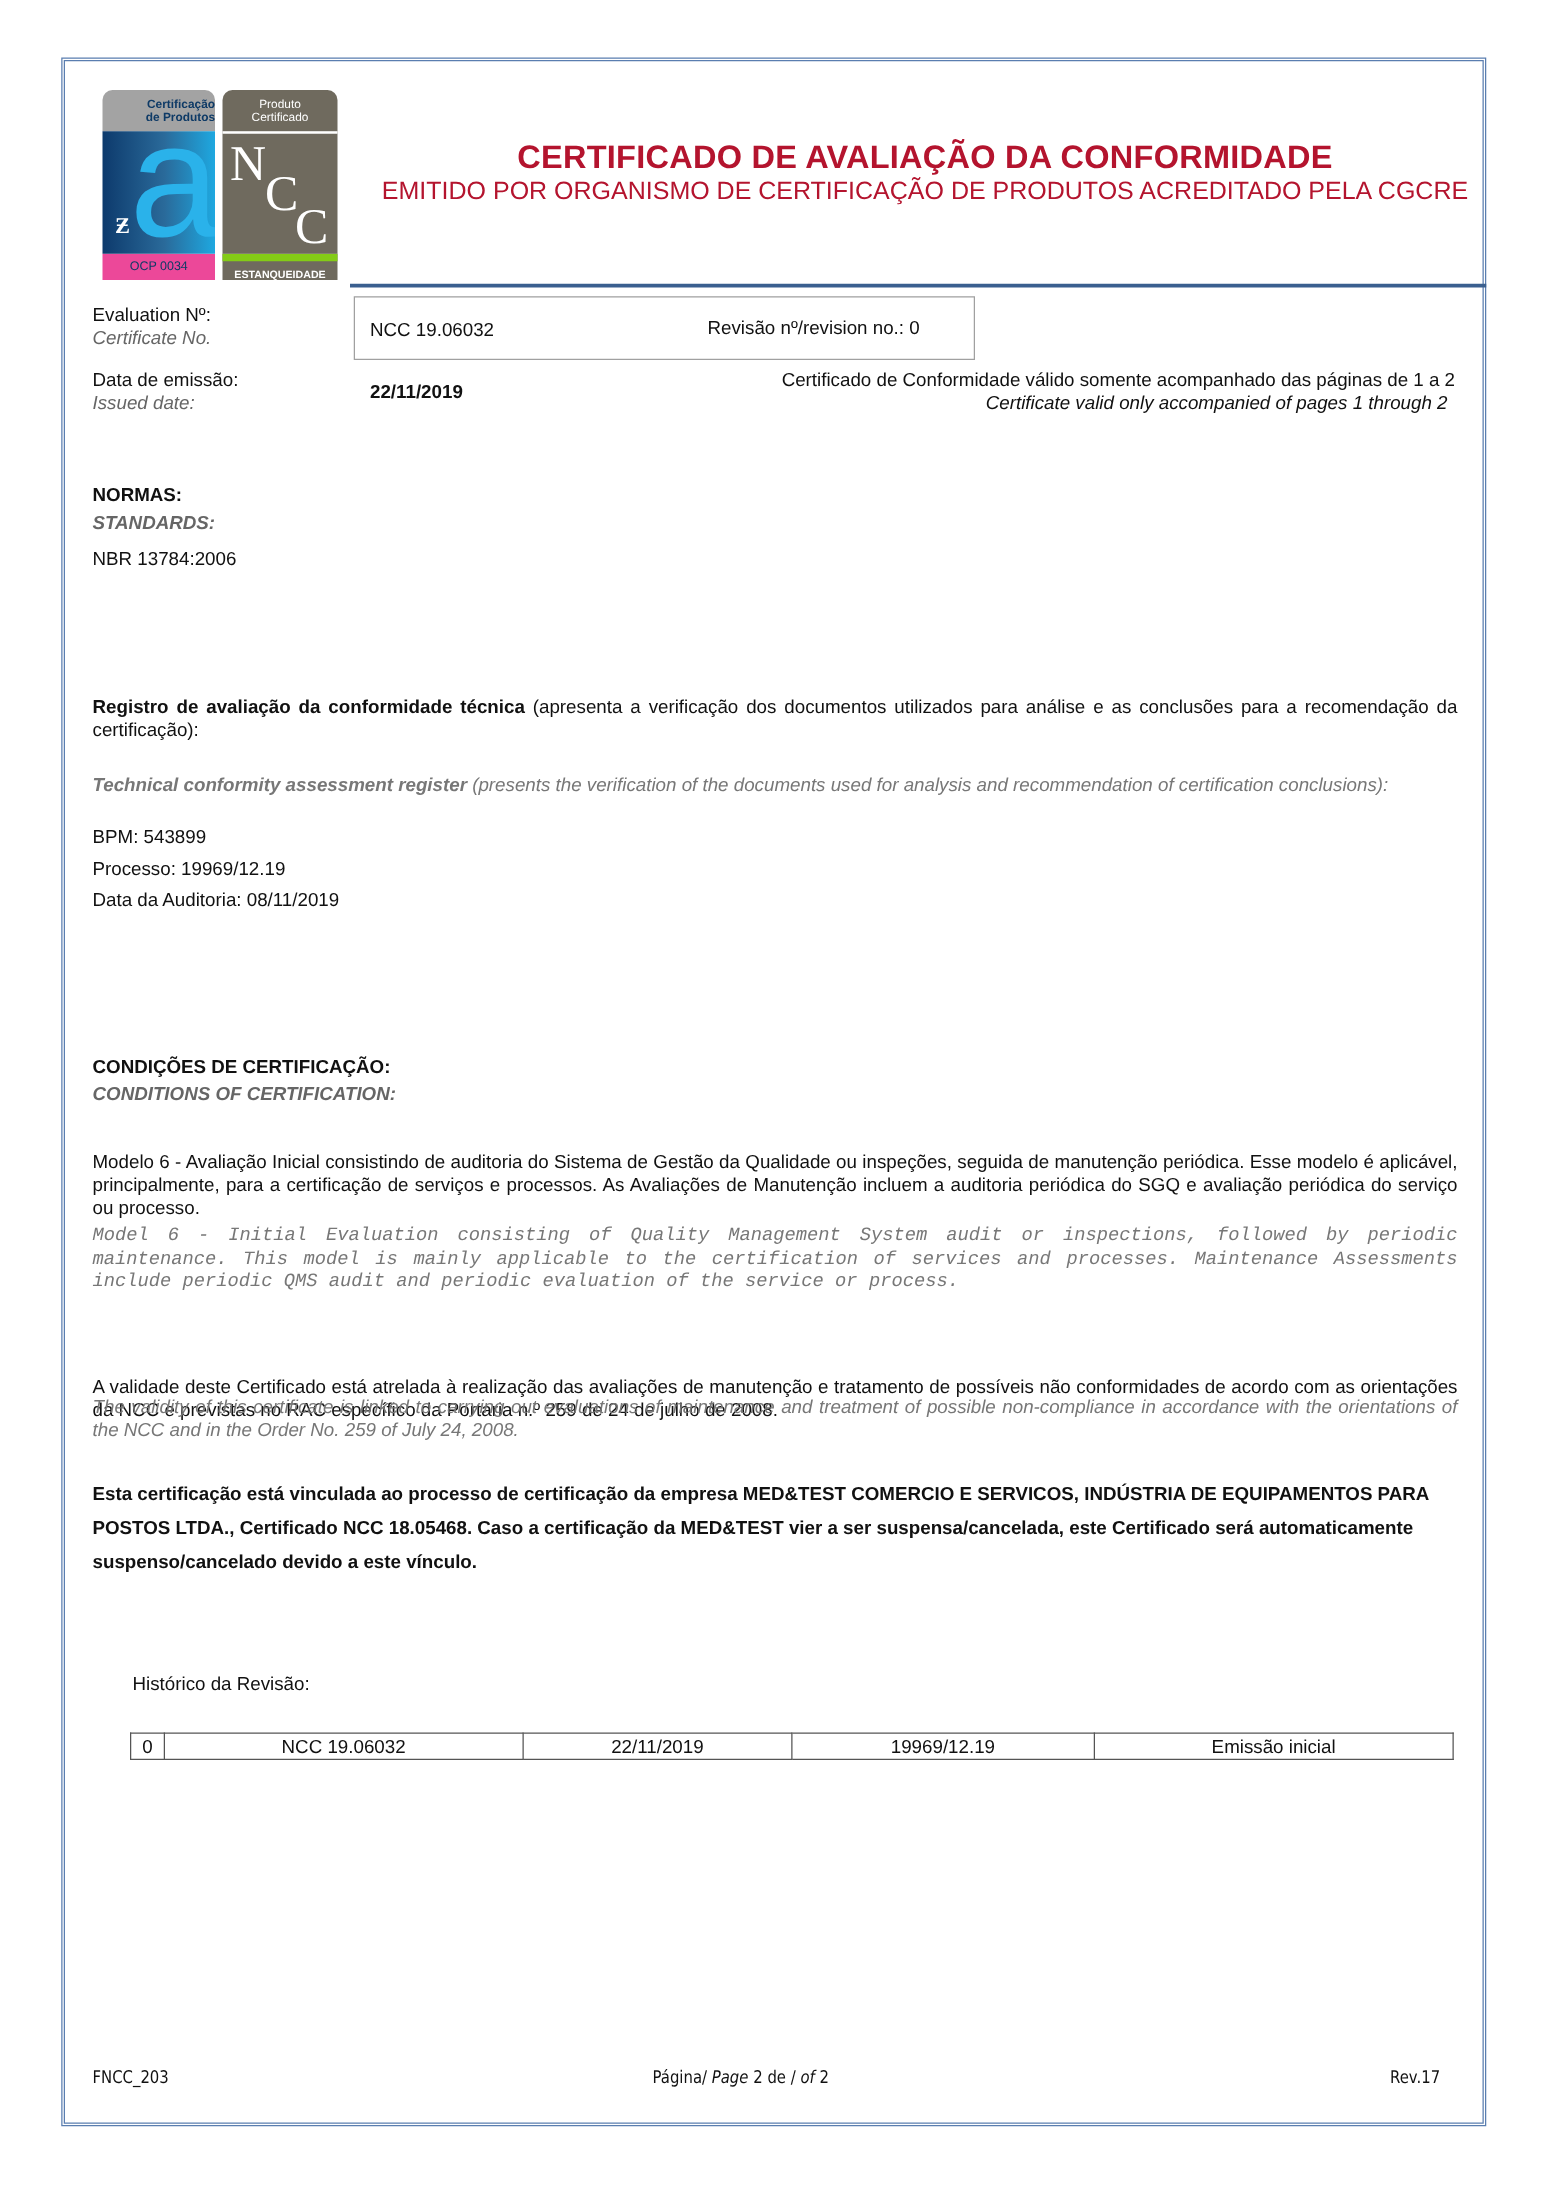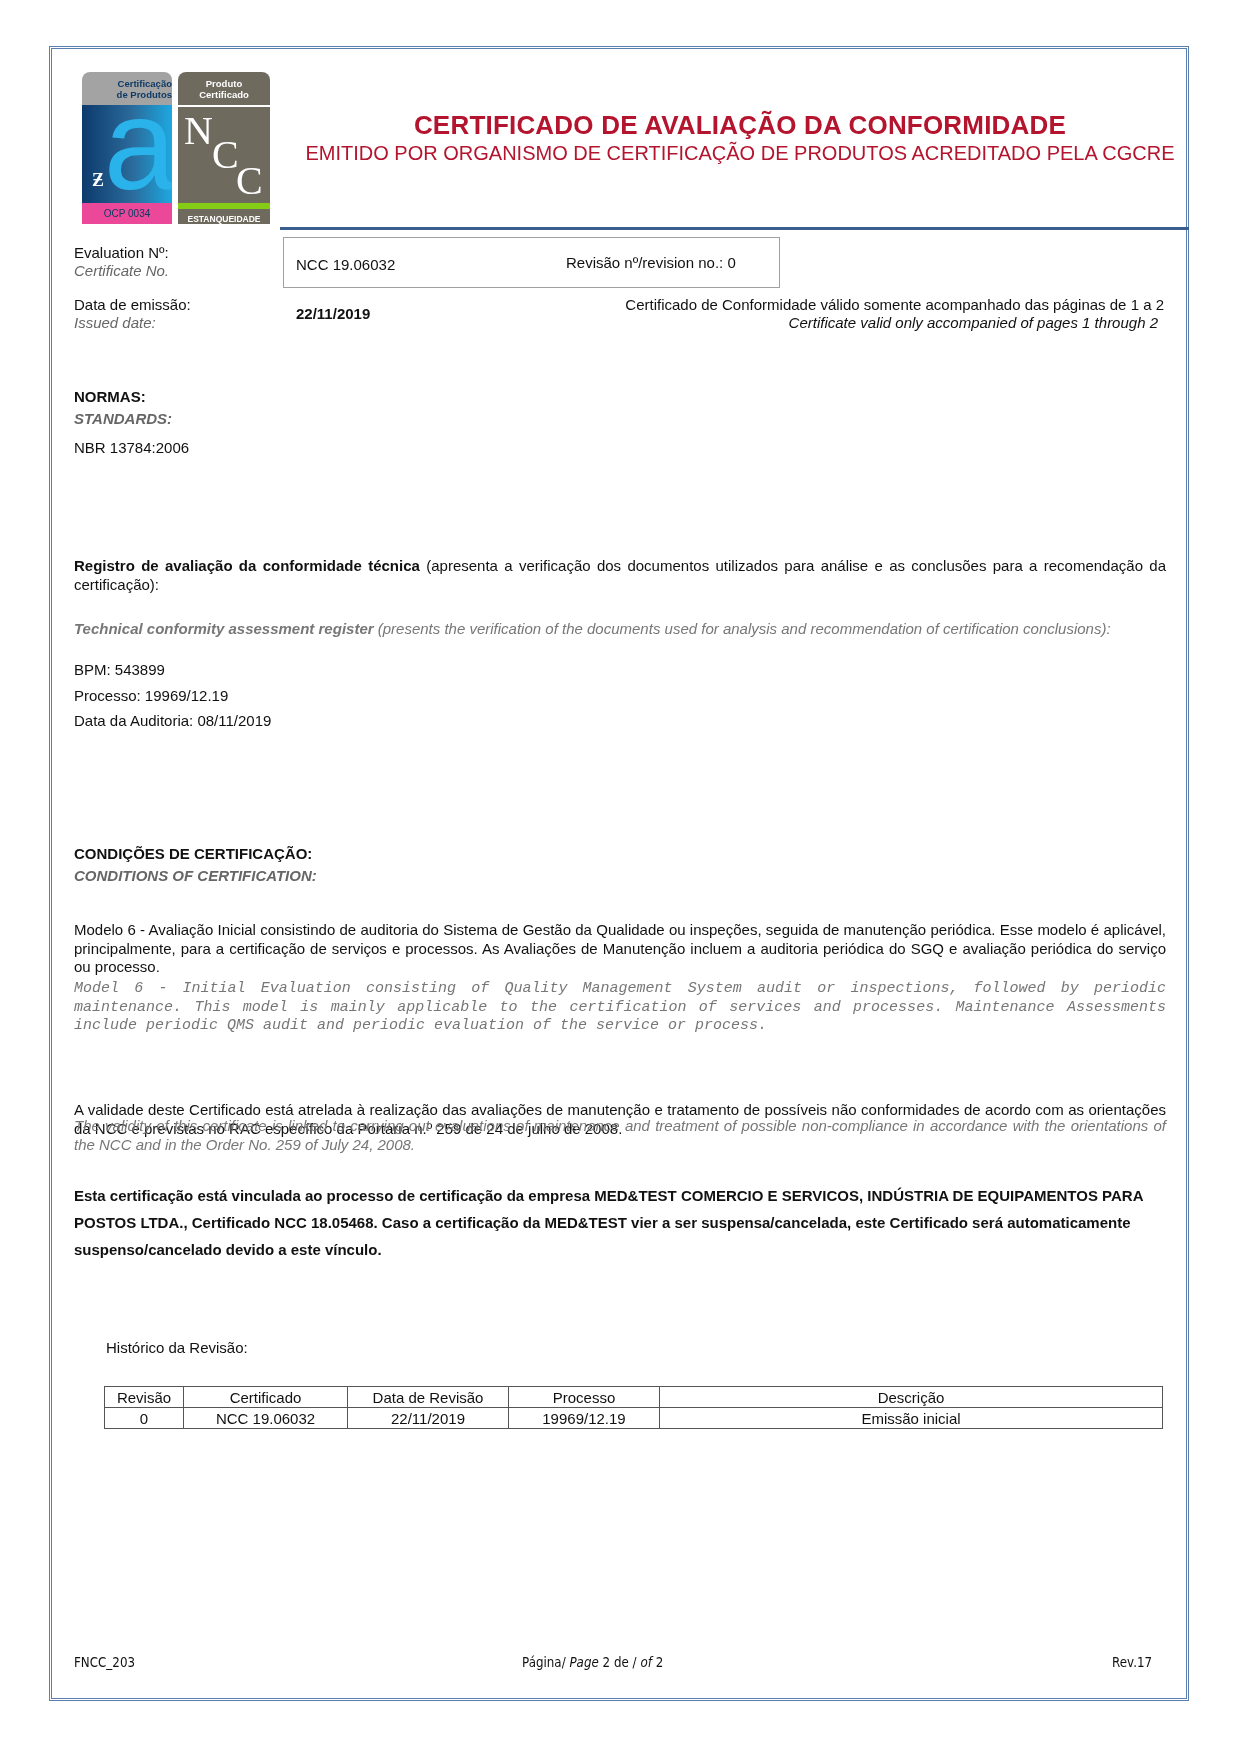--- a/index.html
+++ b/index.html
@@ -11,21 +11,21 @@
   .abs { position:absolute; }
   
   .logo { position:absolute; left:82px; top:72px; width:188px; height:152px; }
   .logo-a { position:absolute; left:0; top:0; width:90px; height:152px; }
   .logo-a .top { background:#a3a3a3; height:33px; border-radius:8px 8px 0 0; color:#0e3a66; font-weight:bold; font-size:9.5px; text-align:right; line-height:11px; padding-top:6px; box-sizing:border-box; }
   .logo-a .mid { height:98px; background:linear-gradient(90deg,#0d3a6c 0%,#2a6a9a 55%,#1ea8e0 100%); position:relative; overflow:hidden; }
   .logo-a .mid .a-glyph { position:absolute; right:-4px; top:-26px; font-size:130px; color:#2ab2ea; font-family:"Liberation Sans", sans-serif; line-height:130px; }
   .logo-a .mid .n-glyph { position:absolute; left:10px; bottom:12px; color:#fff; font-size:18px; font-weight:bold; font-family:"Liberation Serif", serif; }
   .logo-a .bot { background:#ec4899; height:21px; color:#0e3a66; font-size:10px; text-align:center; line-height:21px; }
   .logo-n { position:absolute; left:96px; top:0; width:92px; height:152px; }
-  .logo-n .top { background:#6f6a5e; height:33px; border-radius:8px 8px 0 0; color:#fff; font-weight:bold; font-size:9.5px; text-align:center; line-height:11px; padding-top:6px; box-sizing:border-box; }
+  .logo-n .top { background:#6f6a5e; height:33px; border-radius:8px 8px 0 0; color:#fff; font-weight:normal; font-size:9.5px; text-align:center; line-height:11px; padding-top:6px; box-sizing:border-box; }
   .logo-n .mid { height:98px; background:#6f6a5e; position:relative; border-top:2px solid #fff; box-sizing:border-box; font-family:"Liberation Serif", serif; color:#fff; }
   .logo-n .mid span { position:absolute; font-size:40px; line-height:40px; }
   .logo-n .bot { background:#6f6a5e; height:21px; color:#fff; font-size:8.5px; font-weight:bold; text-align:center; line-height:21px; border-top:6px solid #84cc16; box-sizing:border-box; }
   
   .title-block { position:absolute; left:300px; top:110px; width:880px; text-align:center; color:#b4142e; }
   .title-main { font-size:26px; font-weight:bold; letter-spacing:0.2px; }
   .title-sub { font-size:20px; margin-top:1px; }
   .title-en { font-size:14.5px; font-style:italic; margin-top:1px; }
   .header-rule { position:absolute; left:280px; top:227px; width:909px; height:3px; background:#3a5f8f; }
   
@@ -120,27 +120,20 @@
 </div>
 <div class="para" style="top:921px;">Modelo 6 - Avaliação Inicial consistindo de auditoria do Sistema de Gestão da Qualidade ou inspeções, seguida de manutenção periódica. Esse modelo é aplicável, principalmente, para a certificação de serviços e processos. As Avaliações de Manutenção incluem a auditoria periódica do SGQ e avaliação periódica do serviço ou processo.</div>
 <div class="para-en" style="top:980px;font-family:Liberation Mono, monospace;">Model 6 - Initial Evaluation consisting of Quality Management System audit or inspections, followed by periodic maintenance. This model is mainly applicable to the certification of services and processes. Maintenance Assessments include periodic QMS audit and periodic evaluation of the service or process.</div>
 <div class="para" style="top:1101px;">A validade deste Certificado está atrelada à realização das avaliações de manutenção e tratamento de possíveis não conformidades de acordo com as orientações da NCC e previstas no RAC específico da Portaria n.º 259 de 24 de julho de 2008.</div>
 <div class="para-en" style="top:1117px;">The validity of this certificate is linked to carrying out evaluations of maintenance and treatment of possible non-compliance in accordance with the orientations of the NCC and in the Order No. 259 of July 24, 2008.</div>
 <div class="bold-para" style="top:1182px;">Esta certificação está vinculada ao processo de certificação da empresa MED&amp;TEST COMERCIO E SERVICOS, INDÚSTRIA DE EQUIPAMENTOS PARA POSTOS LTDA., Certificado NCC 18.05468. Caso a certificação da MED&amp;TEST vier a ser suspensa/cancelada, este Certificado será automaticamente suspenso/cancelado devido a este vínculo.</div>
 
 <div class="abs txt15" style="left:106px; top:1339px;">Histórico da Revisão:</div>
 <table class="rev">
   <tbody>
-      <tr>
-    <th style="width:78px;">Revisão</th>
-    <th style="width:163px;">Certificado</th>
-    <th style="width:160px;">Data de Revisão</th>
-    <th style="width:150px;">Processo</th>
-    <th>Descrição</th>
-  </tr>
   <tr>
     <td>0</td>
     <td>NCC 19.06032</td>
     <td>22/11/2019</td>
     <td>19969/12.19</td>
     <td>Emissão inicial</td>
   </tr>
 </tbody>
   </table>
 

